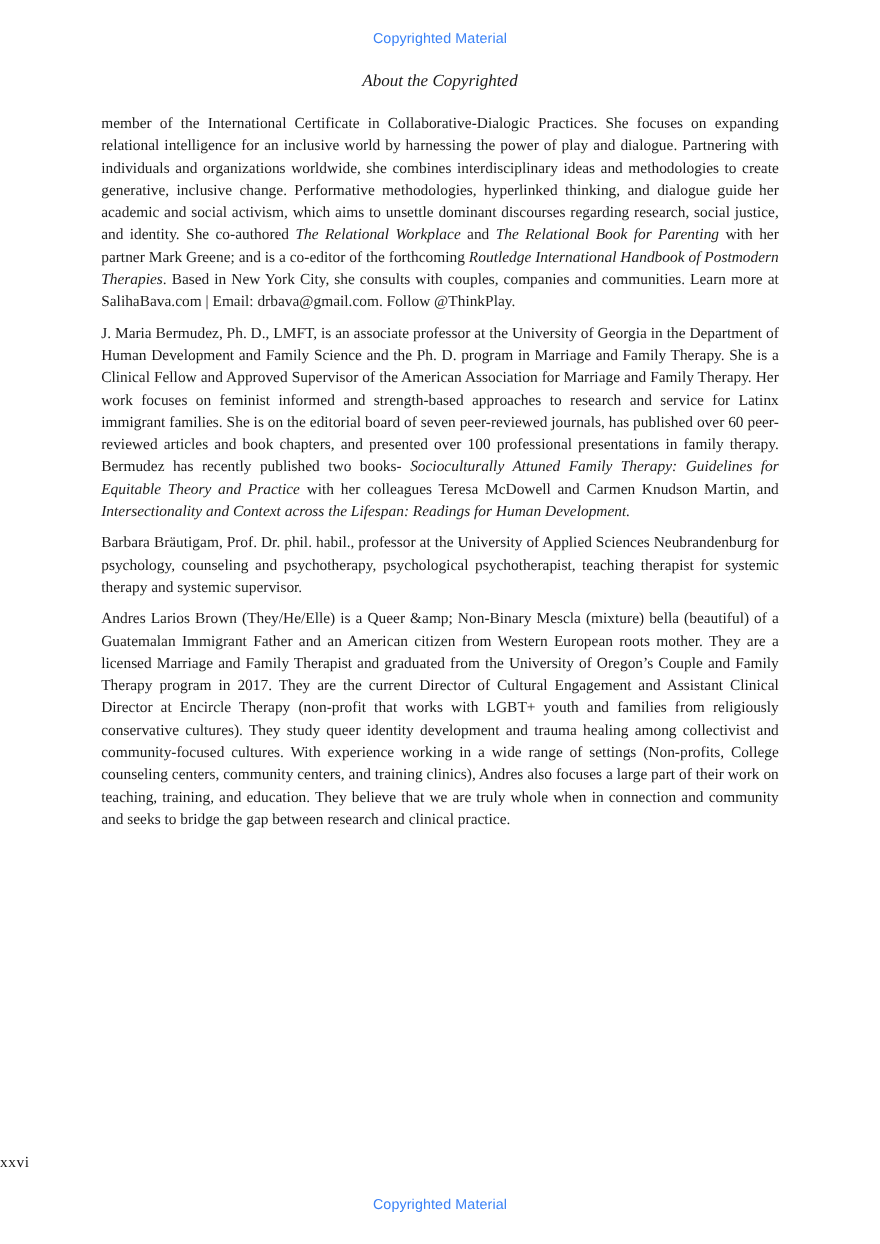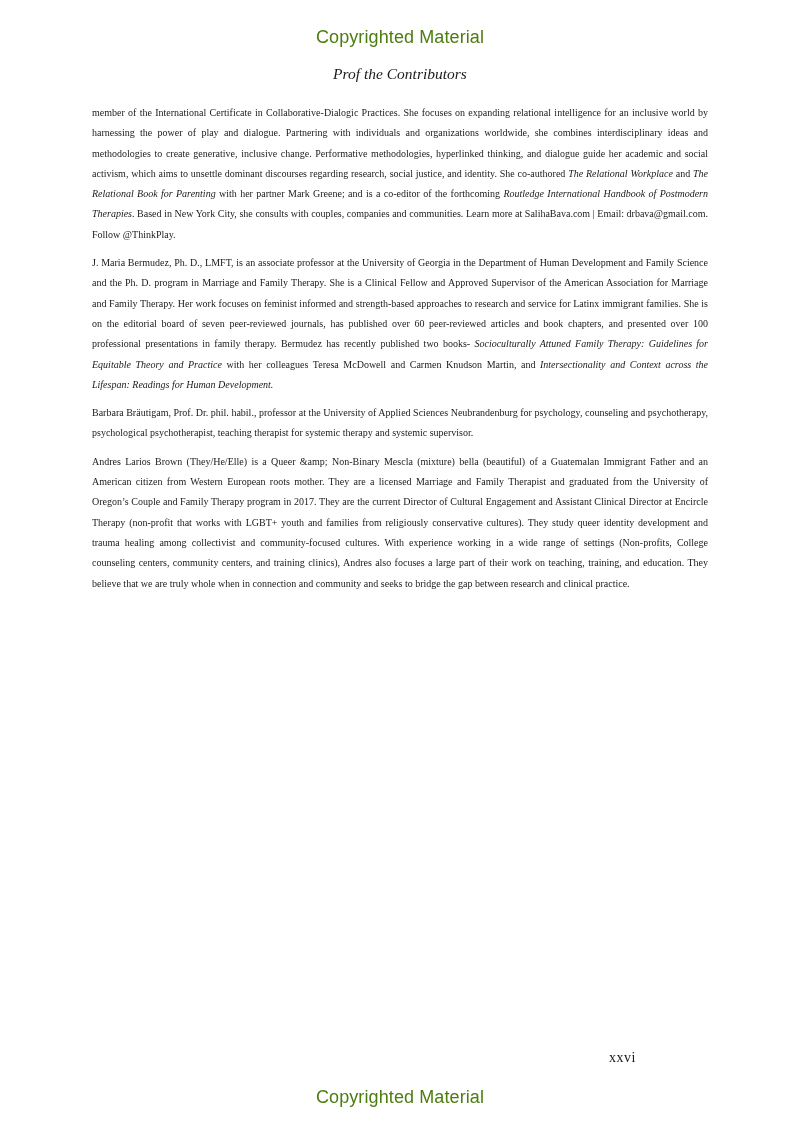--- a/index.html
+++ b/index.html
@@ -14,22 +14,22 @@
     overflow: hidden;
     font-family: "Liberation Serif", "DejaVu Serif", serif;
     color: #1a1a1a;
   }
   .watermark {
     position: absolute;
     left: 0;
     width: 800px;
     text-align: center;
     font-family: "Liberation Sans", "DejaVu Sans", sans-serif;
-    font-size: 18px;
-    color: #4d7c0f;
+    font-size: 13px;
+    color: #3b82f6;
     letter-spacing: 0.1px;
   }
   .wm-top { top: 27px; }
   .wm-bottom { top: 1087px; }
   .running-head {
     position: absolute;
     top: 65px;
     left: 0;
     width: 800px;
     text-align: center;
@@ -38,46 +38,46 @@
     color: #1a1a1a;
   }
   .body-text {
     position: absolute;
     top: 103px;
     left: 92px;
     width: 616px;
   }
   .para {
     margin: 0;
-    font-size: 10px;
+    font-size: 14px;
     line-height: 20.3px;
     text-align: justify;
     hyphens: manual;
   }
   .para + .para {
     margin-top: 8px;
   }
   .para i { font-style: italic; }
   .page-number {
     position: absolute;
     top: 1050px;
     left: 0;
     width: 636px;
-    text-align: right;
+    text-align: left;
     font-size: 14px;
     letter-spacing: 0.5px;
     color: #1a1a1a;
   }
 </style>
 </head>
 <body>
 
 <div class="watermark wm-top">Copyrighted Material</div>
 
-<div class="running-head">Prof the Contributors</div>
+<div class="running-head">About the Copyrighted</div>
 
 <div class="body-text">
   <p class="para">
     <span>member of the International Certificate in Collaborative-Dialogic Practices. She focuses on expanding relational intelligence for an inclusive world by harnessing the power of play and dialogue. Partnering with individuals and organizations worldwide, she combines inter­disciplinary ideas and methodologies to create generative, inclusive change. Performative methodologies, hyperlinked thinking, and dialogue guide her academic and social activism, which aims to unsettle dominant discourses regarding research, social justice, and identity. She co-authored </span><i>The Relational Workplace</i><span> and </span><i>The Relational Book for Parenting</i><span> with her partner Mark Greene; and is a co-editor of the forthcoming </span><i>Routledge International Handbook of Postmodern Therapies</i><span>. Based in New York City, she consults with couples, companies and communities. Learn more at SalihaBava.com | Email: drbava@gmail.com. Follow @ThinkPlay.</span>
   </p>
   <p class="para">
     <span>J. Maria Bermudez, Ph. D., LMFT, is an associate professor at the University of Georgia in the Department of Human Development and Family Science and the Ph. D. program in Marriage and Family Therapy. She is a Clinical Fellow and Approved Supervisor of the American Association for Marriage and Family Therapy. Her work focuses on feminist informed and strength-based approaches to research and service for Latinx immigrant fam­ilies. She is on the editorial board of seven peer-reviewed journals, has published over 60 peer-reviewed articles and book chapters, and presented over 100 professional presentations in family therapy. Bermudez has recently published two books- </span><i>Socioculturally Attuned Family Therapy: Guidelines for Equitable Theory and Practice</i><span> with her colleagues Teresa McDowell and Carmen Knudson Martin, and </span><i>Intersectionality and Context across the Lifespan: Readings for Human Development.</i>
   </p>
   <p class="para">
     <span>Barbara Bräutigam, Prof. Dr. phil. habil., professor at the University of Applied Sciences Neubrandenburg for psychology, counseling and psychotherapy, psychological psychother­apist, teaching therapist for systemic therapy and systemic supervisor.</span>

